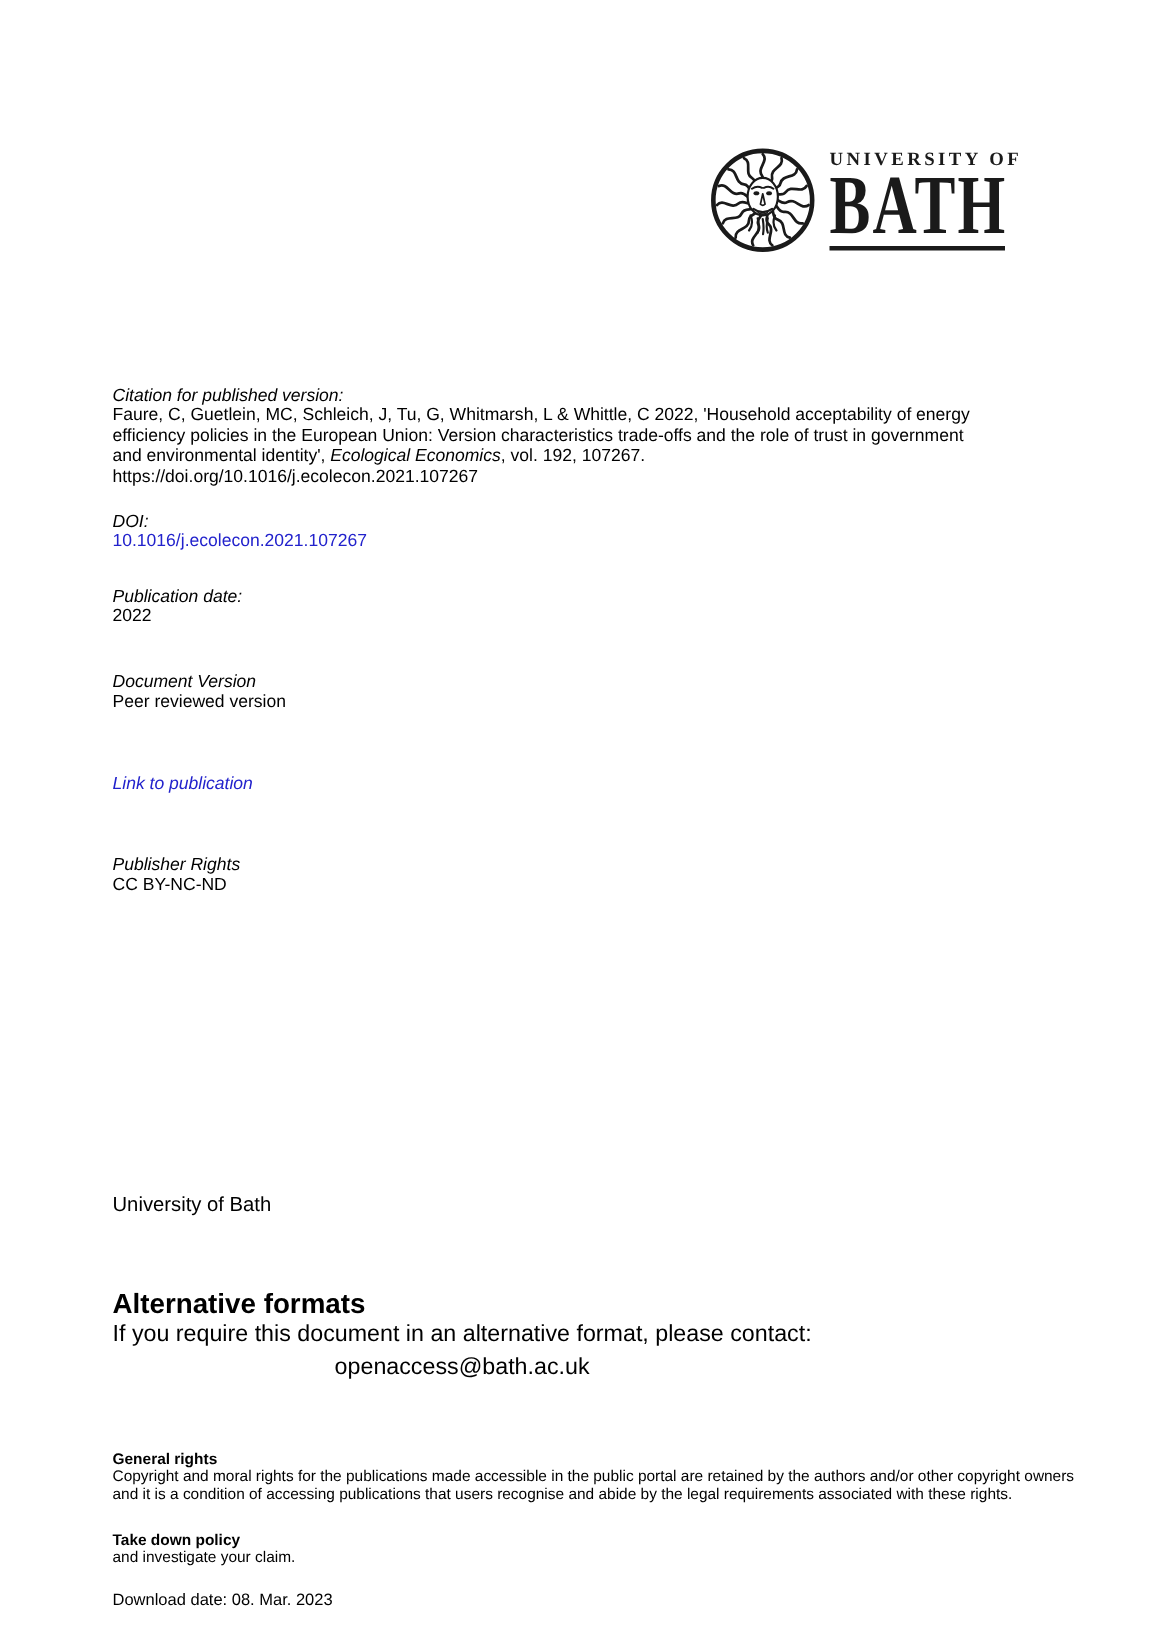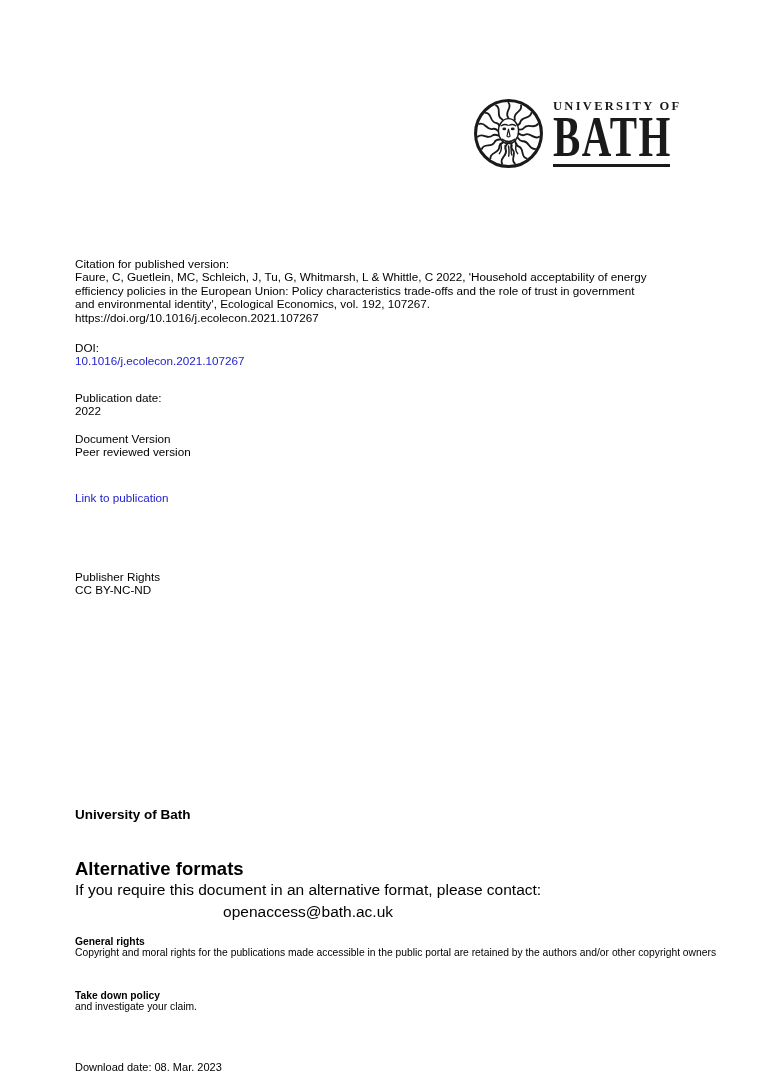--- a/index.html
+++ b/index.html
@@ -2,27 +2,27 @@
 <html><head>
 <meta charset="utf-8">
 <style>
   html,body{margin:0;padding:0;background:#fff;}
   .page{
     position:relative;width:768px;height:1087px;background:#ffffff;
     font-family:"Liberation Sans",sans-serif;color:#000;overflow:hidden;
   }
   .blk{position:absolute;left:75px;}
   .small{font-size:11.7px;line-height:13.4px;white-space:nowrap;}
-  .it{}
+  .it{font-style:italic;}
   .link{color:#2222cc;cursor:pointer;text-decoration:none;margin-top:24px;}
-  .uni-heading{font-weight:bold;font-size:13.5px;margin-top:12px;}
+  .uni-heading{font-weight:normal;font-size:13.5px;}
   .af-heading{font-weight:bold;font-size:18.5px;line-height:21px;}
   .af-body{font-size:15.5px;line-height:21.5px;text-align:center;}
   .tiny{font-size:10.3px;line-height:11.4px;white-space:nowrap;}
-  .tiny-b{font-weight:bold;}
+  .tiny-b{font-weight:bold;margin-top:32px;}
   .dl{font-size:11px;}
 
   
   .logo{position:absolute;left:472px;top:94px;width:210px;height:82px;}
   .emblem{position:absolute;left:0;top:1px;}
   .wordmark{position:absolute;left:81px;top:5px;color:#1a1a1a;}
   .wm-top{
     font-family:"Liberation Serif",serif;font-weight:700;font-size:12.5px;
     letter-spacing:2.3px;white-space:nowrap;
   }
@@ -73,60 +73,61 @@
     <div class="wordmark">
       <div class="wm-top">UNIVERSITY OF</div>
       <div class="wm-bath">BATH</div>
       <div class="wm-rule"></div>
     </div>
   </div>
 
   <div class="blk small" style="top:257px;">
     <div class="it">Citation for published version:</div>
     <div>Faure, C, Guetlein, MC, Schleich, J, Tu, G, Whitmarsh, L &amp; Whittle, C 2022, 'Household acceptability of energy</div>
-    <div>efficiency policies in the European Union: Policy characteristics trade-offs and the role of trust in government</div>
+    <div>efficiency policies in the European Union: Version characteristics trade-offs and the role of trust in government</div>
     <div><span>and environmental identity', </span><span class="it">Ecological Economics</span><span>, vol. 192, 107267.</span></div>
     <div>https://doi.org/10.1016/j.ecolecon.2021.107267</div>
   </div>
 
   <div class="blk small" style="top:341px;">
     <div class="it">DOI:</div>
     <a class="link">10.1016/j.ecolecon.2021.107267</a>
   </div>
 
   <div class="blk small" style="top:391px;">
     <div class="it">Publication date:</div>
     <div>2022</div>
   </div>
 
-  <div class="blk small" style="top:432px;">
+  <div class="blk small" style="top:448px;">
     <div class="it">Document Version</div>
     <div>Peer reviewed version</div>
   </div>
 
-  <div class="blk small" style="top:491px;">
+  <div class="blk small" style="top:516px;font-style:italic;">
     <a class="link">Link to publication</a>
   </div>
 
   <div class="blk small" style="top:570px;">
     <div class="it">Publisher Rights</div>
     <div>CC BY-NC-ND</div>
   </div>
 
   <div class="blk uni-heading" style="top:795px;">University of Bath</div>
 
   <div class="blk" style="top:858px;">
     <div class="af-heading">Alternative formats</div>
     <div class="af-body">If you require this document in an alternative format, please contact:</div>
     <div class="af-body">openaccess@bath.ac.uk</div>
   </div>
 
   <div class="blk tiny" style="top:936px;">
     <div class="tiny-b">General rights</div>
     <div>Copyright and moral rights for the publications made accessible in the public portal are retained by the authors and/or other copyright owners</div>
+    <div>and it is a condition of accessing publications that users recognise and abide by the legal requirements associated with these rights.</div>
   </div>
 
   <div class="blk tiny" style="top:990px;">
     <div class="tiny-b">Take down policy</div>
     <div>and investigate your claim.</div>
   </div>
 
   <div class="blk dl" style="top:1061px;">Download date: 08. Mar. 2023</div>
 
 </div>

